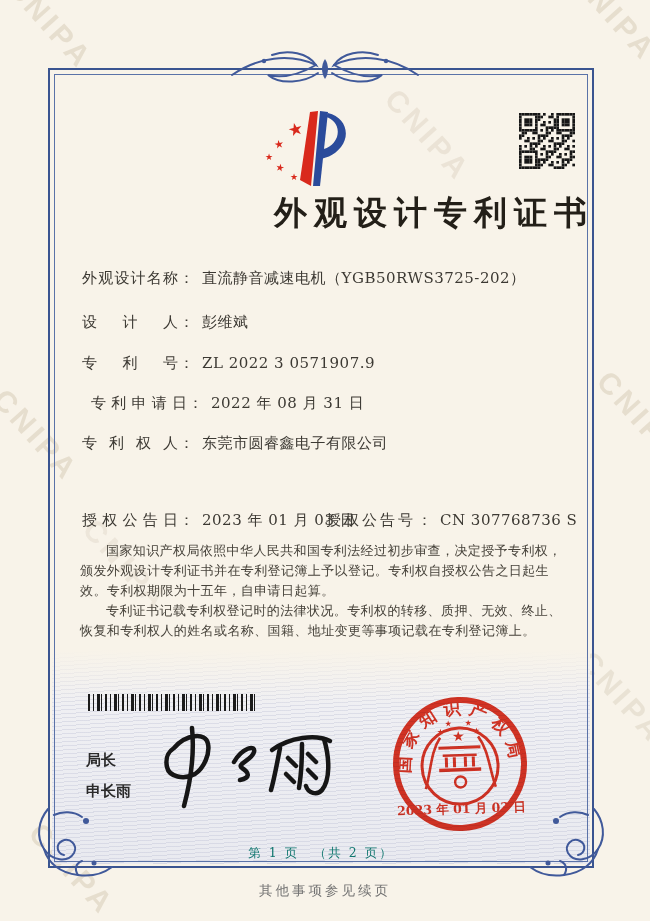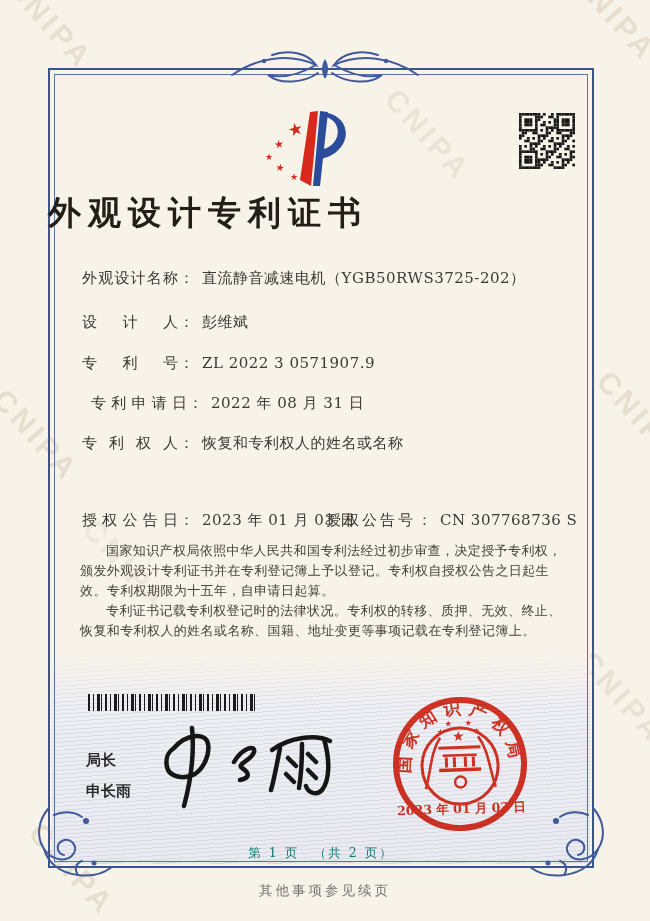--- a/index.html
+++ b/index.html
@@ -20,21 +20,21 @@
     position:absolute; left:52px; right:60px; top:650px; height:214px;
     background:
       linear-gradient(180deg, #f8f3e9 0%, rgba(248,243,233,0) 26%),
       repeating-linear-gradient(176deg, rgba(145,150,185,0.20) 0 1px, rgba(0,0,0,0) 1px 4px),
       linear-gradient(180deg,#f1f1f4,#e9eaf0);
   }
   .cert-no{position:absolute; left:76px; top:99px; font-size:14.5px; letter-spacing:2px; color:#4a453d;}
   .logo{position:absolute; left:252px; top:108px; width:96px; height:80px;}
   .qr{position:absolute; left:519px; top:113px; width:56px; height:56px;}
   .title{
-    position:absolute; left:48px; width:546px; top:191px; text-align:left;
+    position:absolute; left:48px; width:546px; top:191px; text-align:right;
     font-size:33px; font-weight:700; letter-spacing:7px; color:#231f18;
   }
   .field{position:absolute; left:82px; width:500px; font-size:15px; white-space:nowrap; color:#3c3933;}
   .flabel{display:inline-block; width:96px; text-align:justify; text-align-last:justify; vertical-align:bottom;}
   .fcolon{margin:0 8px 0 1px;}
   .fvalue{letter-spacing:0.5px;}
   .grant2{position:absolute; left:244px; top:0;}
   .paras{position:absolute; left:80px; top:541px; width:492px; font-size:13px; line-height:20px; color:#46423a; letter-spacing:0.4px;}
   .paras p{margin:0; text-indent:2em;}
   .barcode{
@@ -359,21 +359,21 @@
   <div class="field" style="top:313px;">
     <span class="flabel">设计人</span><span class="fcolon">：</span><span class="fvalue">彭维斌</span>
   </div>
   <div class="field" style="top:354px;">
     <span class="flabel">专利号</span><span class="fcolon">：</span><span class="fvalue">ZL 2022 3 0571907.9</span>
   </div>
   <div class="field" style="top:394px;margin-left:9px;">
     <span class="flabel">专利申请日</span><span class="fcolon">：</span><span class="fvalue">2022 年 08 月 31 日</span>
   </div>
   <div class="field" style="top:434px;">
-    <span class="flabel">专利权人</span><span class="fcolon">：</span><span class="fvalue">恢复和专利权人的姓名或名称</span>
+    <span class="flabel">专利权人</span><span class="fcolon">：</span><span class="fvalue">东莞市圆睿鑫电子有限公司</span>
   </div>
 
   <div class="field" style="top:511px;">
     <span class="flabel">授权公告日</span><span class="fcolon">：</span><span class="fvalue">2023 年 01 月 03 日</span>
     <span class="grant2">
       <span style="letter-spacing:3px;">授权公告号</span><span class="fcolon">：</span><span class="fvalue">CN 307768736 S</span>
     </span>
   </div>
 
   <div class="paras">

